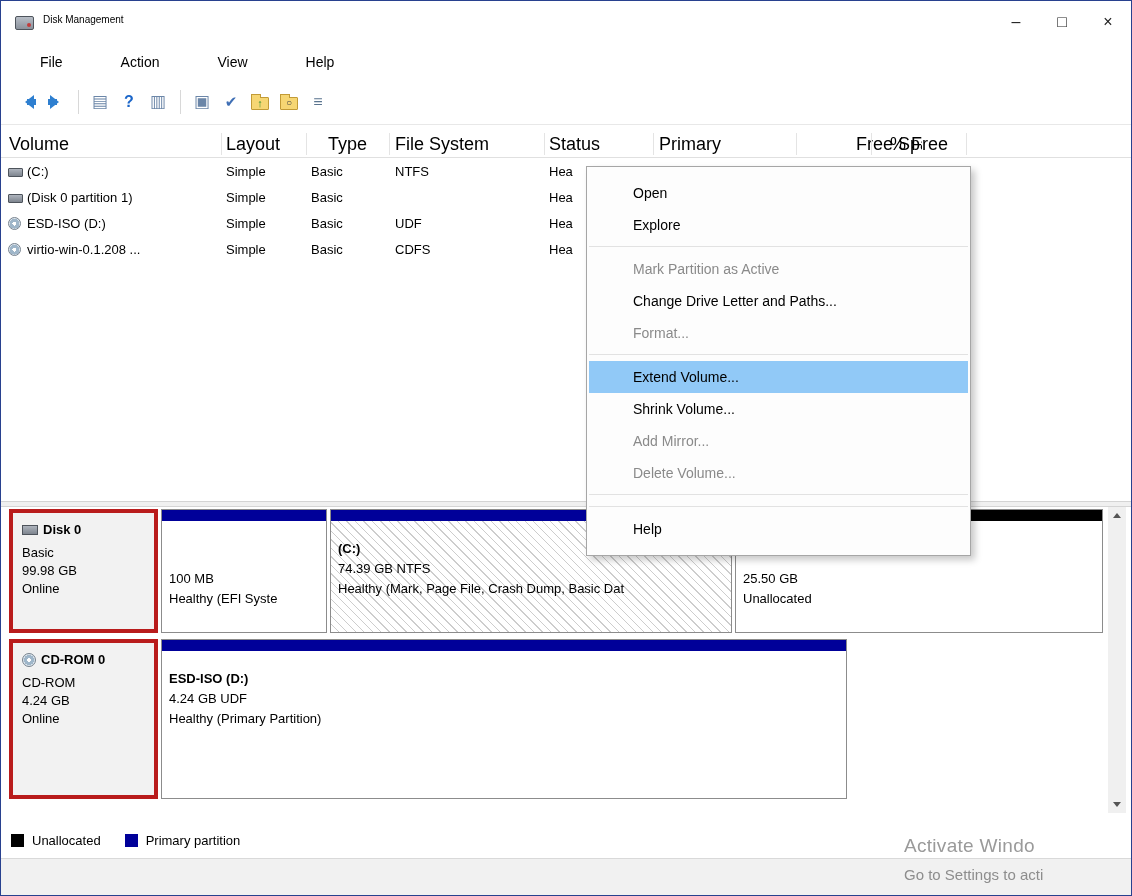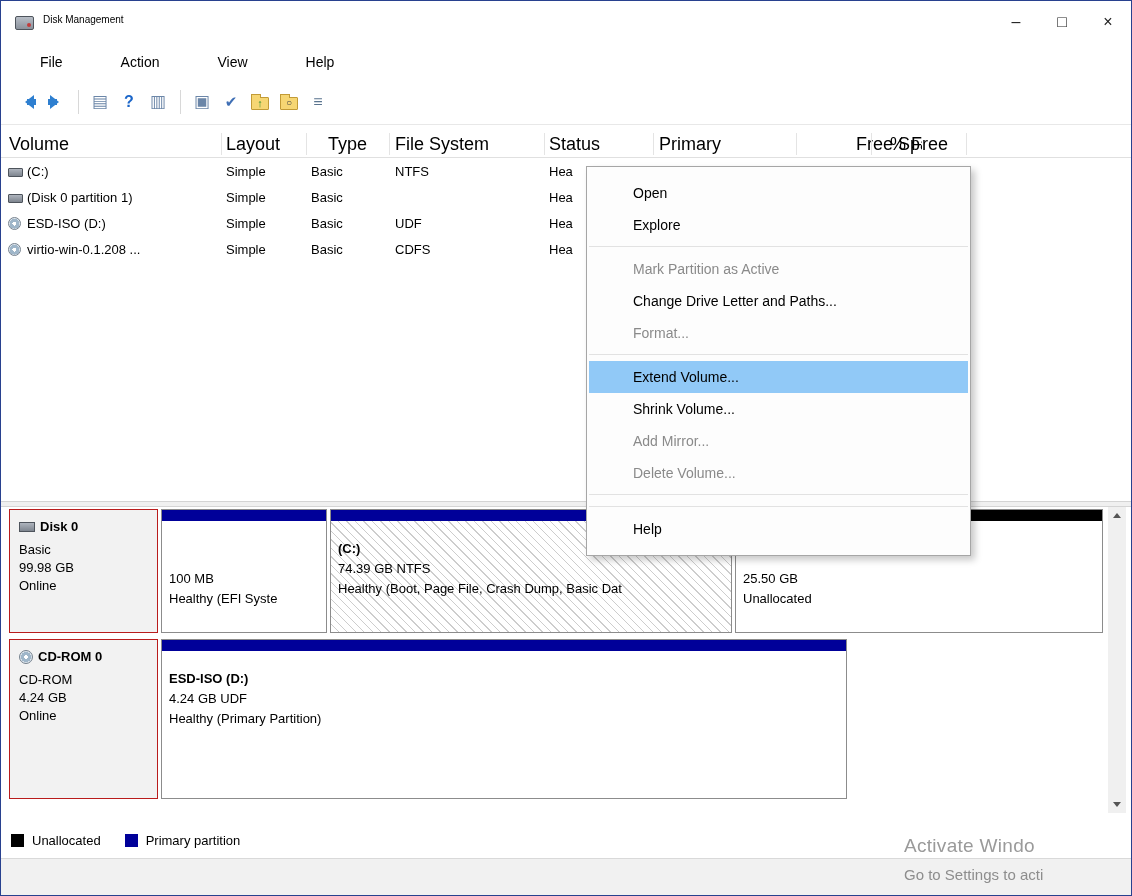--- a/index.html
+++ b/index.html
@@ -50,21 +50,21 @@
   .col-type{left:310px;width:76px;}
   .col-fs{left:394px;width:147px;}
   .col-status{left:548px;width:100px;}
   .icon-drive{position:absolute;left:7px;top:9px;width:15px;height:9px;background:linear-gradient(#aeb4bd,#7e858f);border:1px solid #4e545c;border-radius:1px;}
   .icon-disc{position:absolute;left:7px;top:6px;width:13px;height:13px;border-radius:50%;border:1px solid #76828e;background:radial-gradient(circle,#ffffff 0 2px,#9fb6c9 2px 5px,#dbe4ec 5px);}
 
   
   .splitter{position:absolute;left:0;top:500px;width:100%;height:6px;background:#f0f0f0;border-top:1px solid #d4d4d4;border-bottom:1px solid #d4d4d4;}
 
   
-  .disk-label{position:absolute;background:#f2f2f2;border:1px solid #b91c1c;padding:8px 0 0 9px;line-height:18px;font-size:13px;}
+  .disk-label{position:absolute;background:#f2f2f2;border:4px solid #b91c1c;padding:8px 0 0 9px;line-height:18px;font-size:13px;}
   .dname{font-weight:bold;font-size:13px;margin-bottom:5px;display:flex;align-items:center;gap:5px;}
   .lbl-drive{width:16px;height:10px;background:linear-gradient(#aeb4bd,#7e858f);border:1px solid #4e545c;display:inline-block;}
   .lbl-disc{width:14px;height:14px;border-radius:50%;border:1px solid #76828e;background:radial-gradient(circle,#fff 0 2px,#9fb6c9 2px 5px,#dbe4ec 5px);display:inline-block;}
   .part{position:absolute;border:1px solid #8c8c8c;background:#fff;}
   .strip{height:11px;background:#000099;}
   .strip.black{background:#000000;}
   .pbody{position:absolute;left:0;right:0;top:11px;bottom:0;padding:18px 7px 0 7px;line-height:20px;font-size:13px;white-space:nowrap;overflow:hidden;}
   .pbody.two{padding-top:48px;}
   .part.hatch .pbody{background:repeating-linear-gradient(45deg,#ffffff 0 5px,#cdcdcd 5px 6px);}
   .bold{font-weight:bold;}
@@ -214,21 +214,21 @@
     <div class="pbody two">
       <div>100 MB</div>
       <div>Healthy (EFI Syste</div>
     </div>
   </div>
   <div class="part hatch" style="left:329px;top:508px;width:402px;height:124px;">
     <div class="strip"></div>
     <div class="pbody">
       <div class="bold">(C:)</div>
       <div>74.39 GB NTFS</div>
-      <div>Healthy (Boot, Page File, Crash Dump, Basic Dat</div>
+      <div>Healthy (Mark, Page File, Crash Dump, Basic Dat</div>
     </div>
   </div>
   <div class="part" style="left:734px;top:508px;width:368px;height:124px;">
     <div class="strip black"></div>
     <div class="pbody two">
       <div>25.50 GB</div>
       <div>Unallocated</div>
     </div>
   </div>
 

